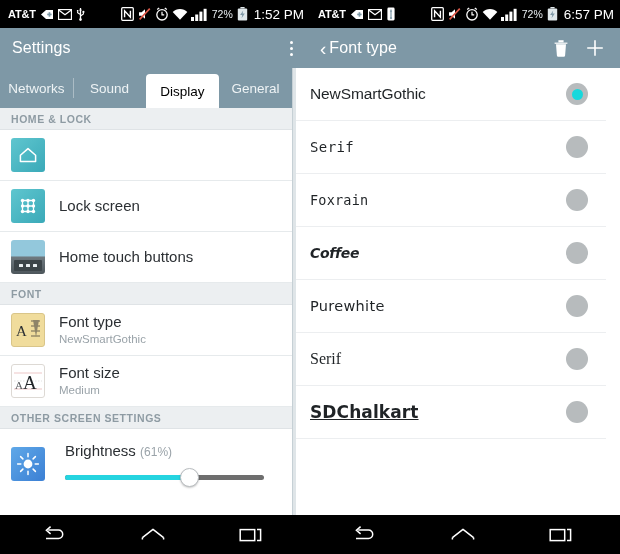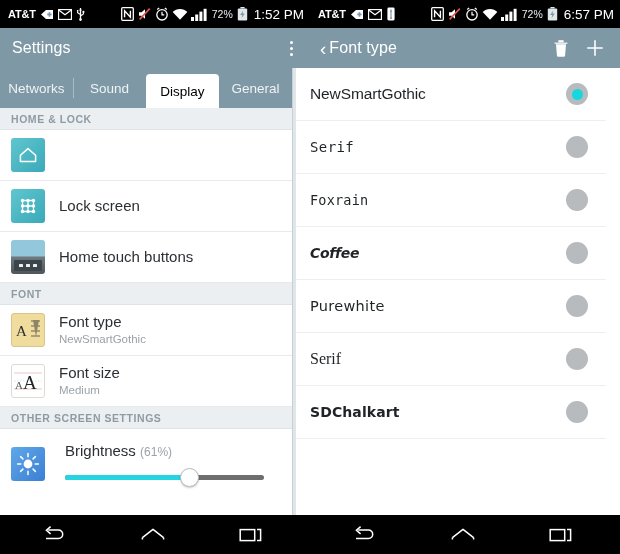--- a/index.html
+++ b/index.html
@@ -347,21 +347,21 @@
   .font-name {
     font-size: 15.5px;
     color: #1f2326;
   }
   .fn-newsmartgothic { font-family: "Liberation Sans", sans-serif; letter-spacing: -0.1px; }
   .fn-travel   { font-family: "DejaVu Sans Mono", monospace; font-size: 14px; letter-spacing: 0.4px; }
   .fn-foxrain  { font-family: "DejaVu Sans Mono", monospace; font-size: 13.5px; letter-spacing: 0.2px; }
   .fn-coffee   { font-family: "DejaVu Sans", sans-serif; font-size: 14px; font-weight: bold; letter-spacing: -0.3px; font-style: italic; }
   .fn-purewhite{ font-family: "DejaVu Sans", sans-serif; font-size: 14.5px; letter-spacing: 0.3px; }
   .fn-serif    { font-family: "Liberation Serif", serif; font-size: 16px; }
-  .fn-sdchalkart { font-family: "DejaVu Sans", sans-serif; font-size: 14px; font-weight: bold; letter-spacing: 0.1px; }
+  .fn-sdchalkart { font-family: "DejaVu Sans", sans-serif; font-size: 17px; font-weight: bold; letter-spacing: 0.1px; text-decoration: underline; }
 
   .radio {
     width: 22px;
     height: 22px;
     border-radius: 50%;
     background: #b7bbbd;
     flex: 0 0 auto;
     display: flex;
     align-items: center;
     justify-content: center;

